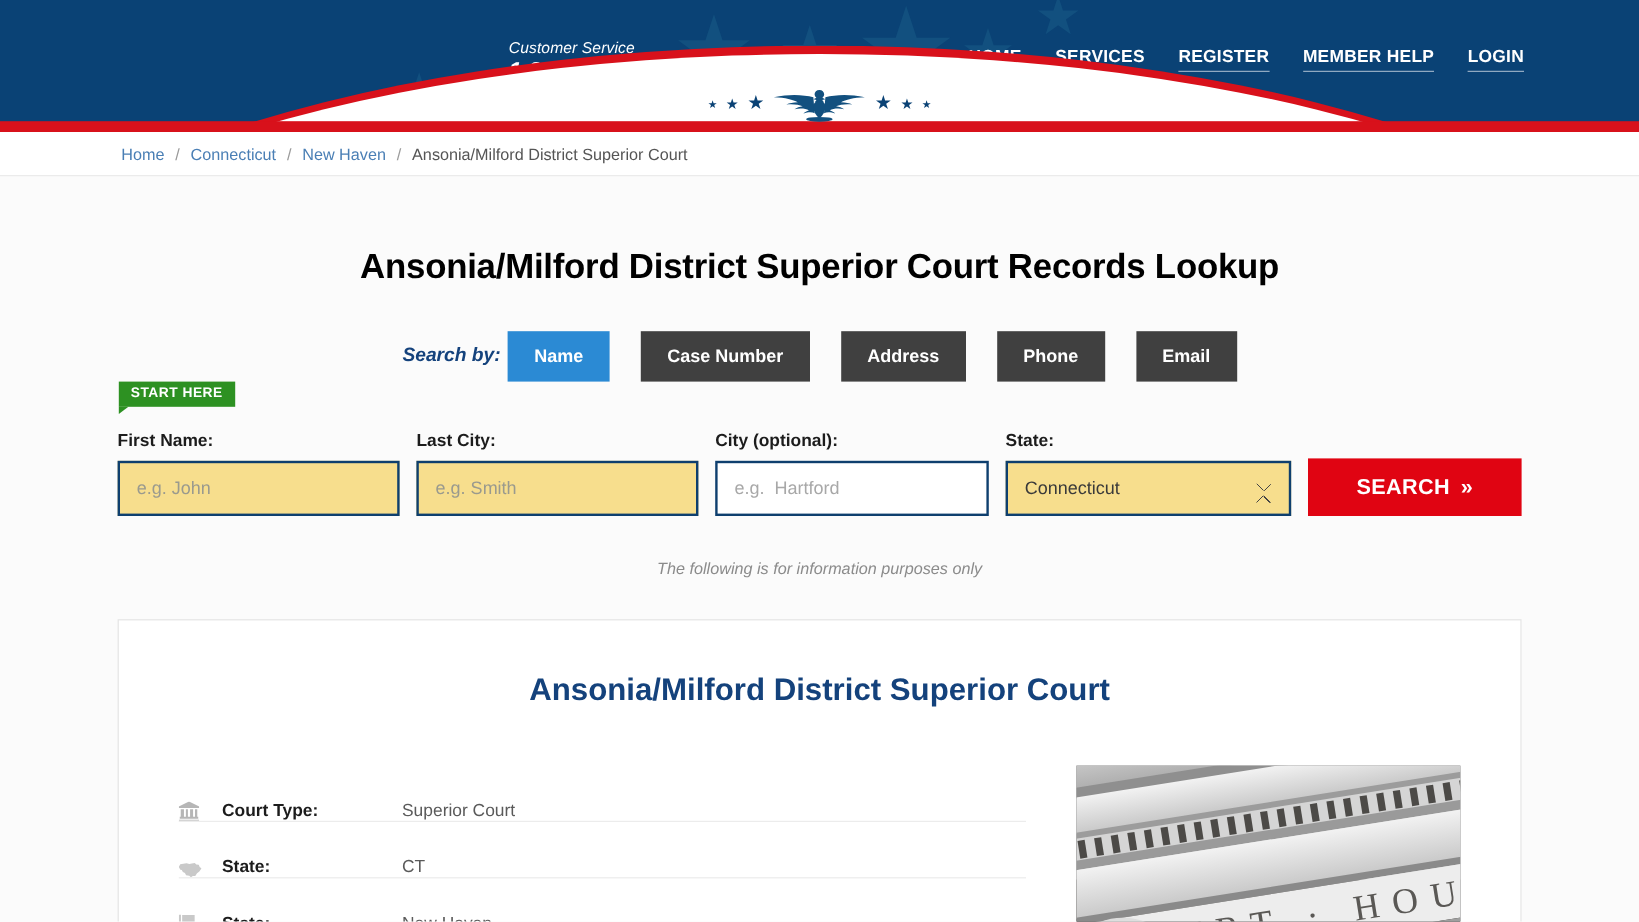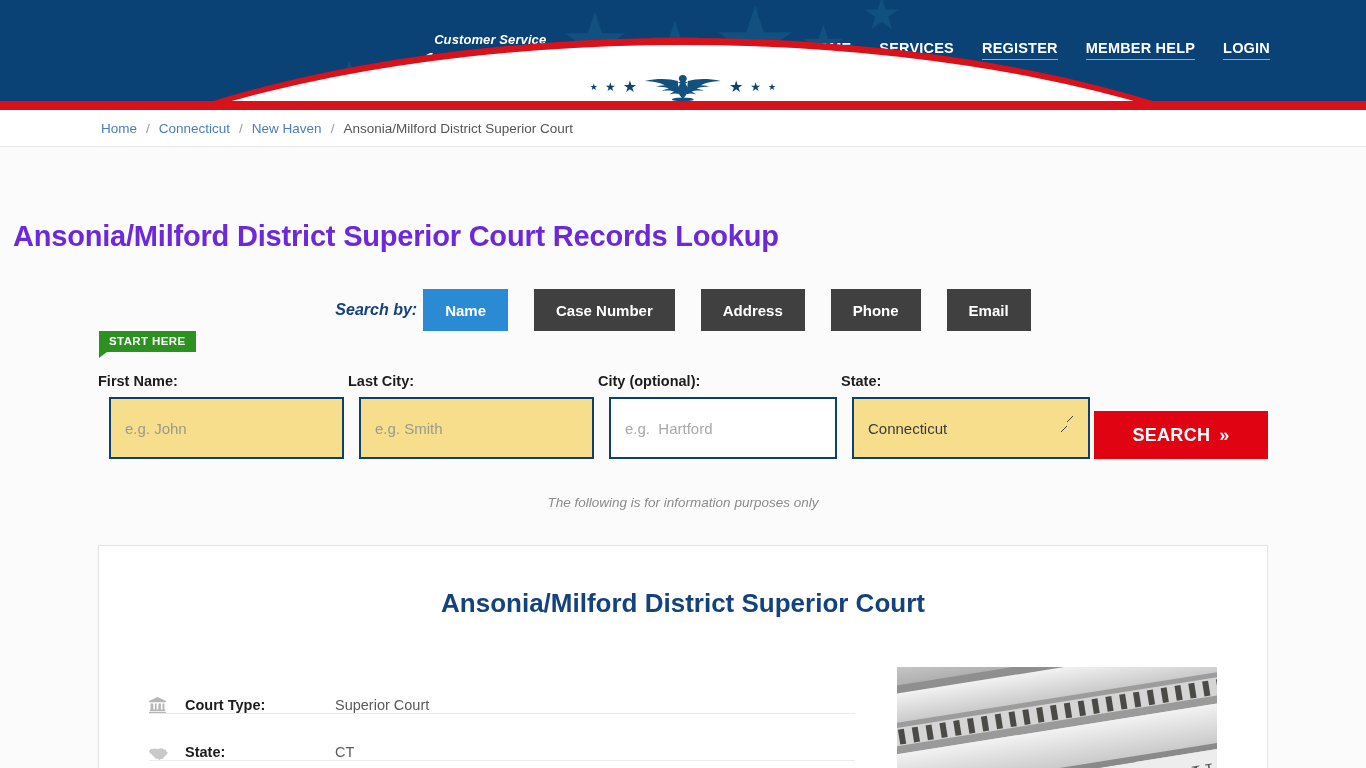--- a/index.html
+++ b/index.html
@@ -43,24 +43,23 @@
   }
   .cs-block {
     position: absolute;
     left: 424px; top: 32px;
     text-align: left;
     color: #ffffff;
   }
   .cs-label {
     font-size: 13px;
     font-style: italic;
-    font-weight: bold;
+    font-weight: normal;
     letter-spacing: .1px;
     line-height: 15px;
-    text-align: center;
   }
   .cs-phone {
     font-size: 19px;
     font-style: italic;
     font-weight: bold;
     letter-spacing: -.2px;
     line-height: 23px;
     margin-top: 1px;
   }
   .mainnav {
@@ -105,26 +104,26 @@
   }
   .crumbbar ol { list-style: none; display: flex; align-items: center; margin: 0; padding: 0; }
   .crumbbar li { display: flex; align-items: center; font-size: 13.5px; }
   .crumbbar a { color: #4a7fb5; text-decoration: none; cursor: pointer; }
   .crumbbar .sep { color: #9a9a9a; margin: 0 9px; }
   .crumbbar .current { color: #555555; }
 
   
   .page { width: 1366px; background: #fbfbfb; }
   .page-title {
-    text-align: left;
-    color: #6d28d9;
+    text-align: center;
+    color: #000000;
     font-size: 29px;
     font-weight: bold;
     letter-spacing: -.2px;
-    margin: 13px;
+    margin: 0;
     padding-top: 60px;
   }
 
   .searchby-row {
     display: flex;
     align-items: center;
     justify-content: center;
     gap: 0;
     margin-top: 36px;
   }
@@ -171,40 +170,39 @@
   .starthere::after {
     content: "";
     position: absolute;
     left: 0; top: 100%;
     border-left: 8px solid #2d9122;
     border-bottom: 6px solid transparent;
   }
   .fields {
     display: flex;
     align-items: flex-end;
-    gap: 4px;
+    gap: 14px;
     padding-top: 28px;
   }
   .field { display: flex; flex-direction: column; }
   .field label {
     font-size: 14.5px;
     font-weight: bold;
     color: #1c1c1c;
     margin-bottom: 8px;
   }
   .field input, .field select {
-    height: 62px;
+    height: 46px;
     border: 2px solid #0e3f6e;
     font-size: 15px;
     padding: 0 14px;
     color: #3a3a3a;
     background: #f7de8d;
     font-family: "Liberation Sans", sans-serif;
     outline: none;
-    margin-left: 11px;
   }
   .field input::placeholder { color: #9a9a8e; }
   .field.city input { background: #ffffff; }
   .field.city input::placeholder { color: #a8a8a8; }
   .f-first input { width: 235px; }
   .f-last input  { width: 235px; }
   .f-city input  { width: 228px; }
   .f-state select {
     width: 238px;
     appearance: none;

